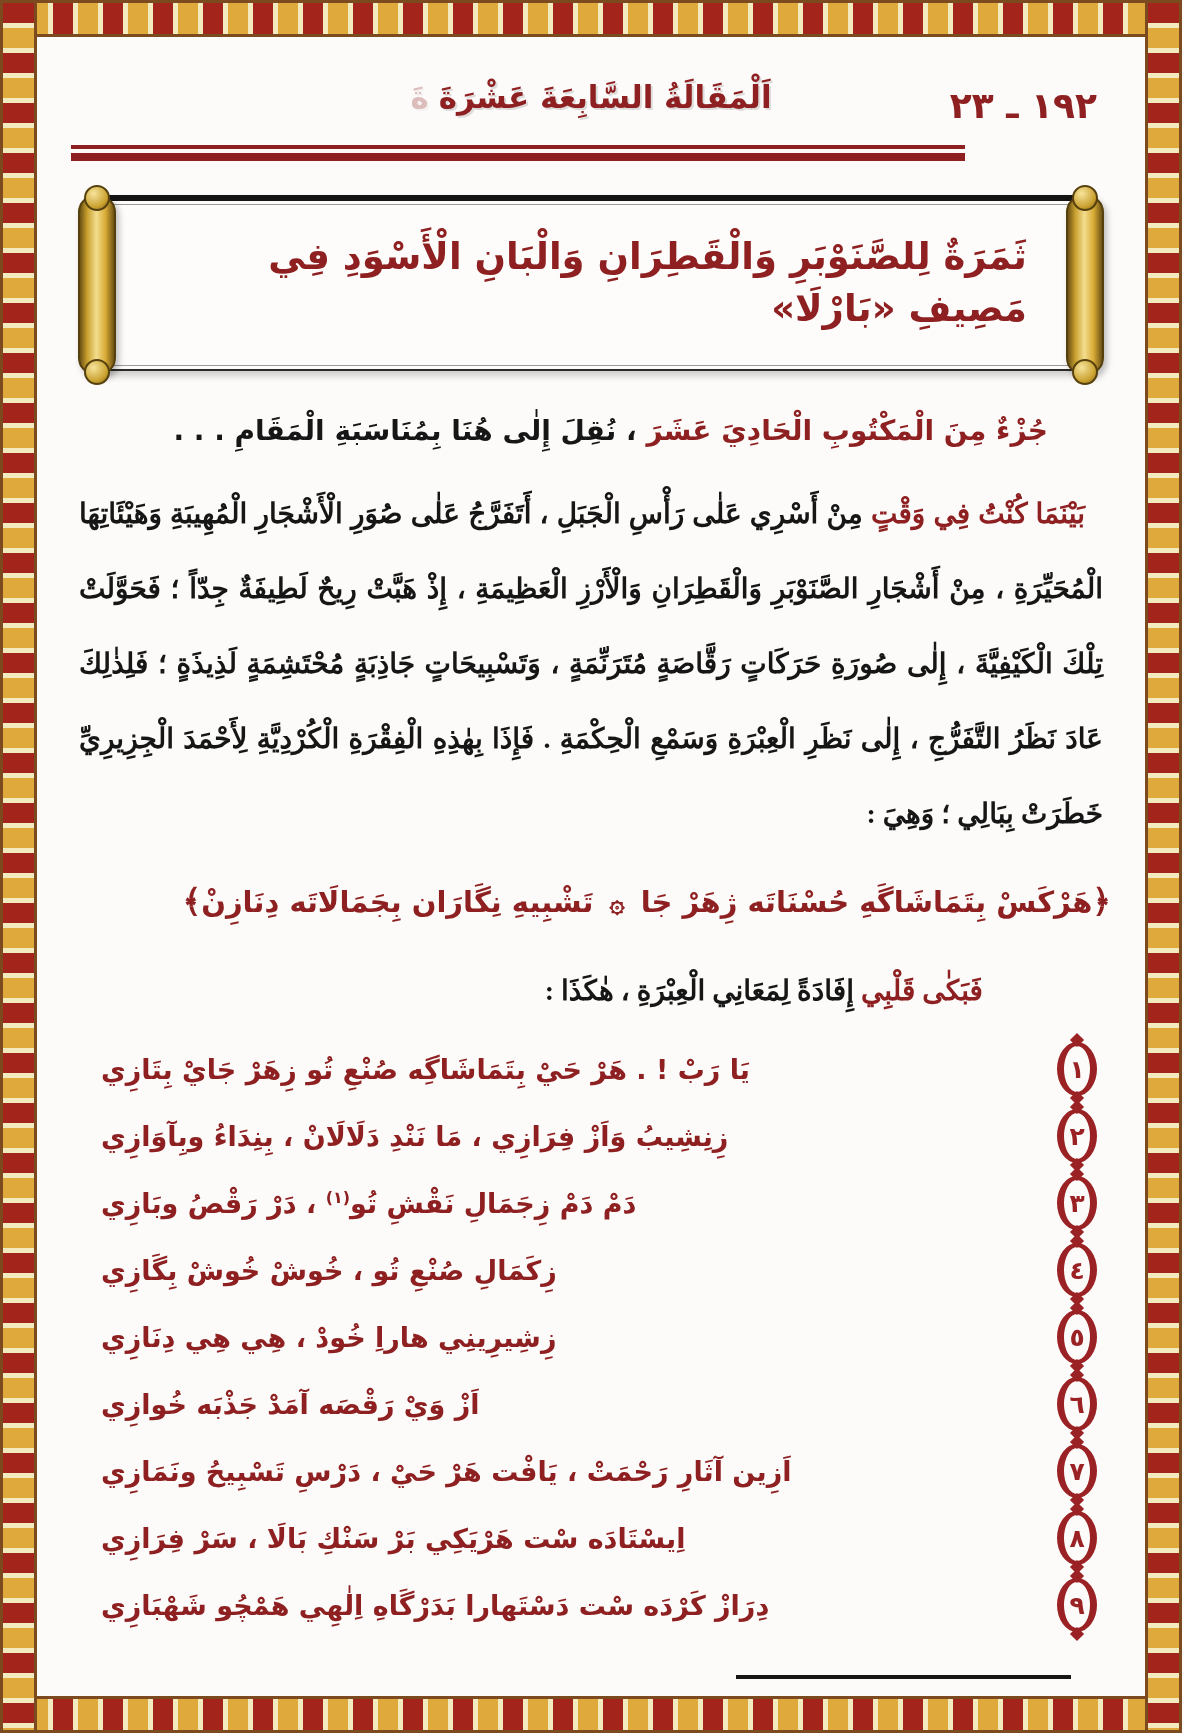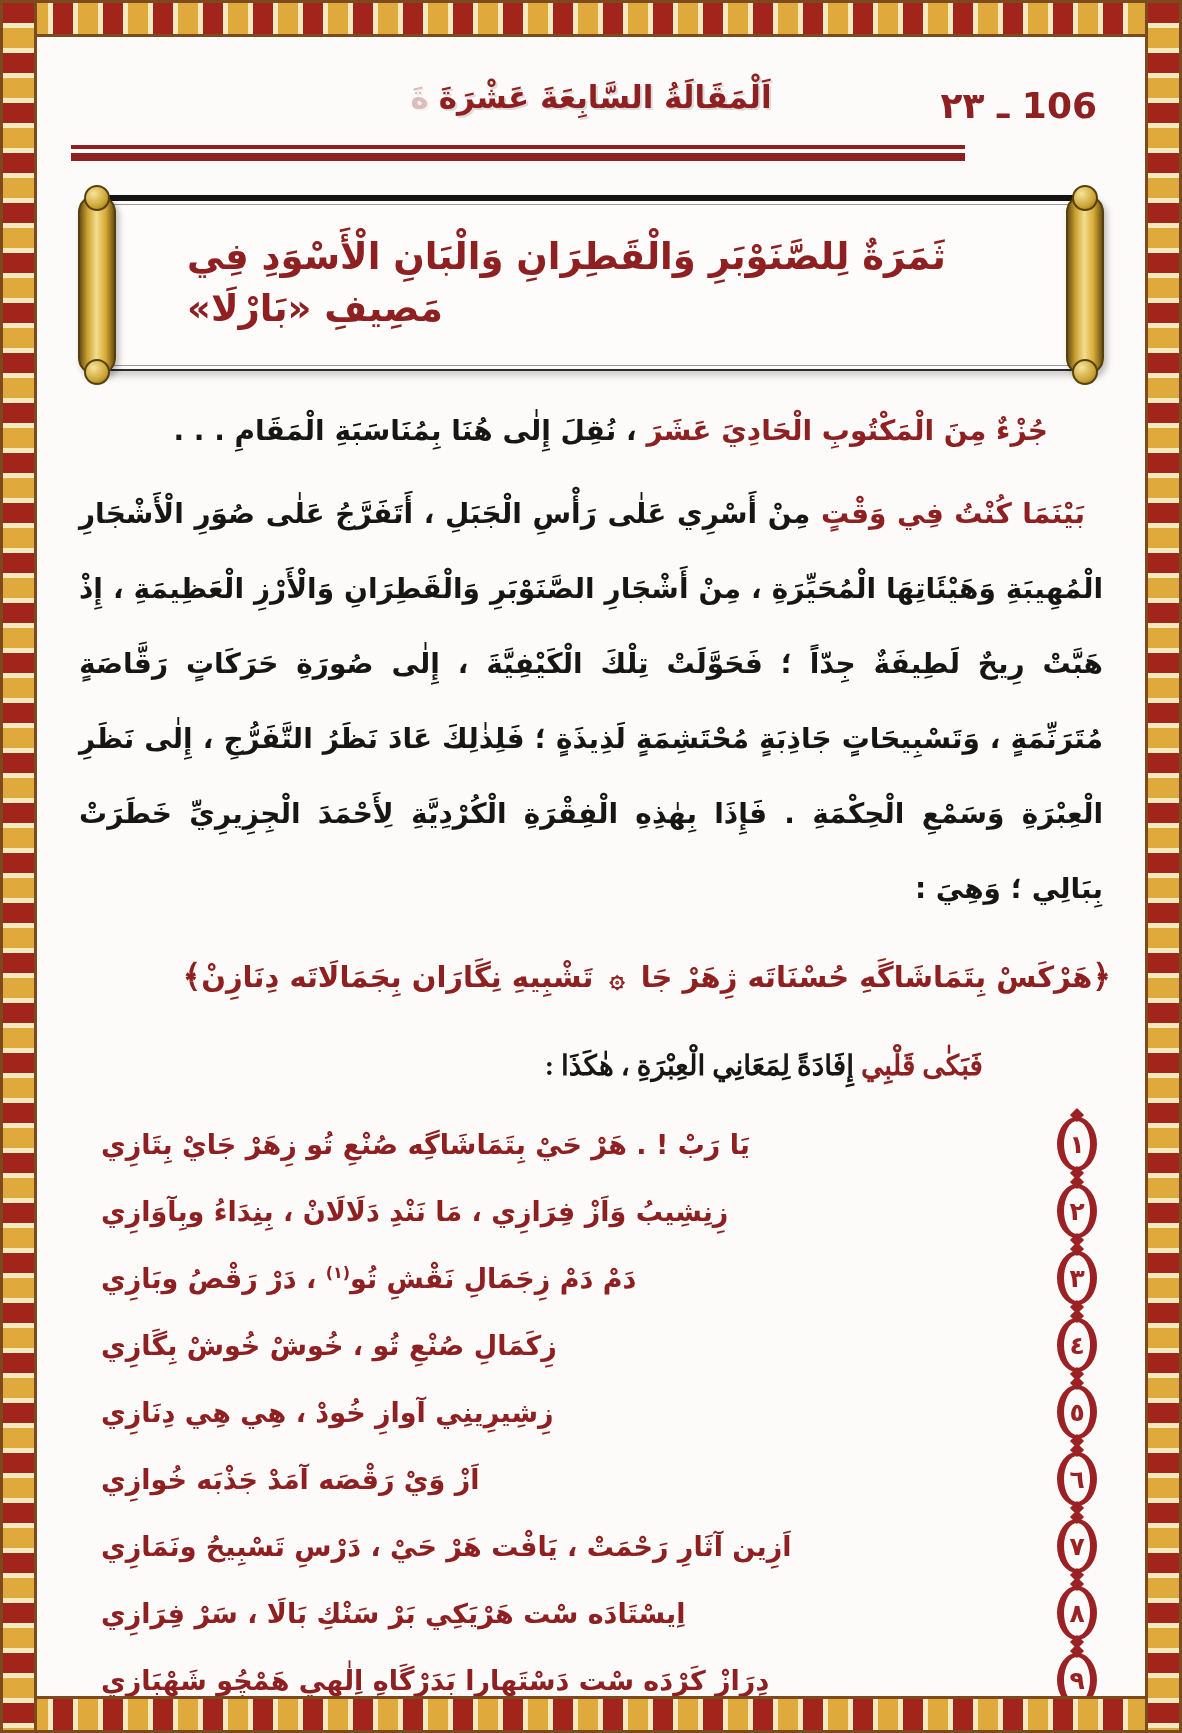--- a/index.html
+++ b/index.html
@@ -57,22 +57,22 @@
   .rule-b { height:8px; background:#8E2021; margin-top:4px; }
 
   
   .title-box-wrap { margin:34px 22px 0 22px; position:relative; }
   .title-box {
     position:relative;
     border:2px solid #2b2b2b;
     border-top:6px solid #141414;
     box-shadow: inset 0 0 0 3px #FDFCFA, inset 0 0 0 4px #9a9a9a, 4px 5px 7px rgba(0,0,0,.18);
     background:#FDFCFA;
-    text-align:left;
-    padding:30px 60px 34px 92px;
+    text-align:right;
+    padding:30px 60px 34px 60px;
   }
   .title-text { font-size:37px; color:#8E2021; line-height:1.4; }
   .ornament {
     position:absolute; top:50%; transform:translateY(-50%);
     width:34px; height:176px; border-radius:17px;
     background:linear-gradient(90deg,#6d5214,#caa12f 22%,#f3dd8e 48%,#d9ab35 75%,#6d5214);
     border:2px solid #55400e;
     box-shadow:3px 4px 6px rgba(0,0,0,.25);
   }
   .ornament::before, .ornament::after {
@@ -82,21 +82,21 @@
     border:2px solid #55400e;
   }
   .ornament::before { top:-12px; }
   .ornament::after { bottom:-12px; }
   .ornament.left { left:-17px; }
   .ornament.right { right:-17px; }
 
   
   .para { margin:8px; font-size:28px; line-height:75px; text-align:justify; }
   .para.p1 { margin-top:22px; text-indent:55px; }
-  .para.p2 { text-indent:18px; }
+  .para.p2 { text-indent:18px;font-family:Liberation Serif, serif; }
   .para.p3 { text-indent:120px;font-family:Liberation Serif, serif; }
   .red { color:#8E2021; }
 
   
   .verse {
     text-align:right; color:#8E2021;
     font-size:29px; line-height:84px; margin-top:2px;
     white-space:nowrap;
   }
   .verse .divider { margin:0 16px; font-size:26px; }
@@ -135,21 +135,21 @@
   <div class="strip strip-top"></div>
   <div class="strip strip-bottom"></div>
   <div class="strip strip-left"></div>
   <div class="strip strip-right"></div>
   <div class="frame-outer"></div>
 
   <div class="sheet" dir="rtl">
 
     <div class="header">
       <div class="header-title"><span>اَلْمَقَالَةُ السَّابِعَةَ عَشْرَةَ</span><span class="ghost">ةَ</span></div>
-      <div class="page-number">106 ـ ٢٣</div>
+      <div class="page-number">١٩٢ ـ ٢٣</div>
     </div>
 
     <div class="double-rule">
       <div class="rule-a"></div>
       <div class="rule-b"></div>
     </div>
 
     <div class="title-box-wrap">
       <div class="title-box">
         <div class="ornament left"></div>
@@ -195,21 +195,21 @@
         <span class="medallion">
             <span>٤</span>
           </span>
         <span class="verse-text"><span>زِكَمَالِ صُنْعِ تُو ، خُوشْ خُوشْ بِگَازِي</span><sup></sup><span></span></span>
       </div>
 
       <div class="verse-row">
         <span class="medallion">
             <span>٥</span>
           </span>
-        <span class="verse-text"><span>زِشِيرِينِي آوازِ خُودْ ، هِي هِي دِنَازِي</span><sup></sup><span></span></span>
+        <span class="verse-text"><span>زِشِيرِينِي هاراِ خُودْ ، هِي هِي دِنَازِي</span><sup></sup><span></span></span>
       </div>
 
       <div class="verse-row">
         <span class="medallion">
             <span>٦</span>
           </span>
         <span class="verse-text"><span>اَزْ وَيْ رَقْصَه آمَدْ جَذْبَه خُوازِي</span><sup></sup><span></span></span>
       </div>
 
       <div class="verse-row">

